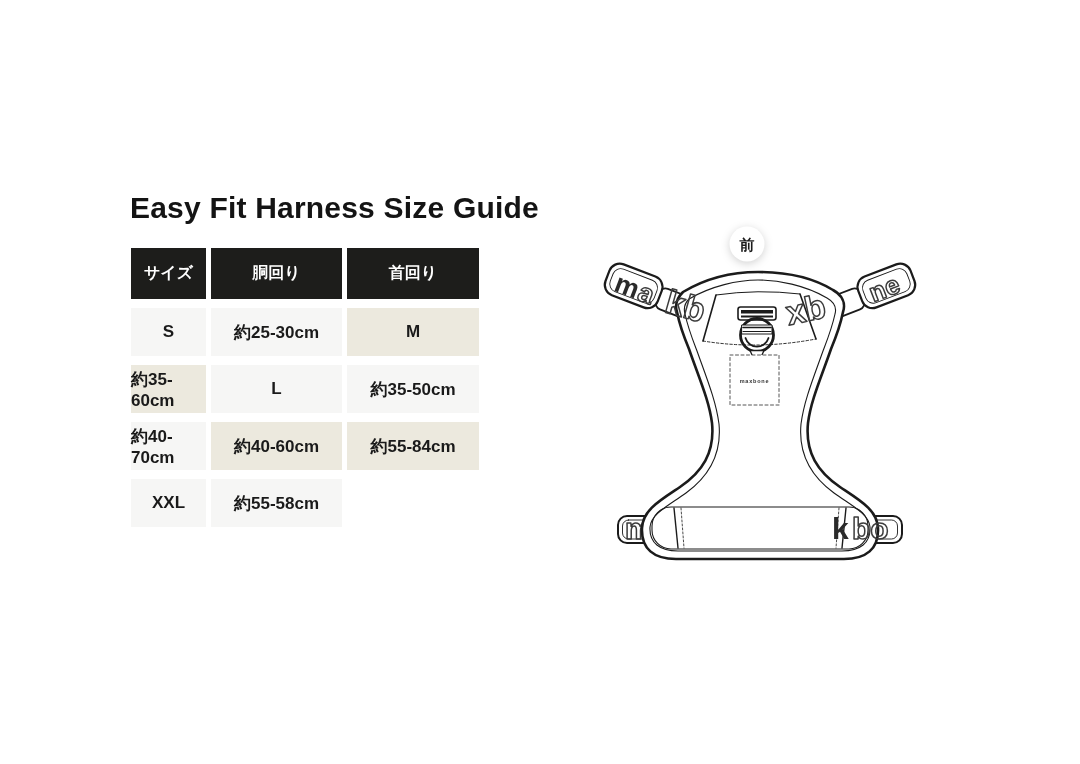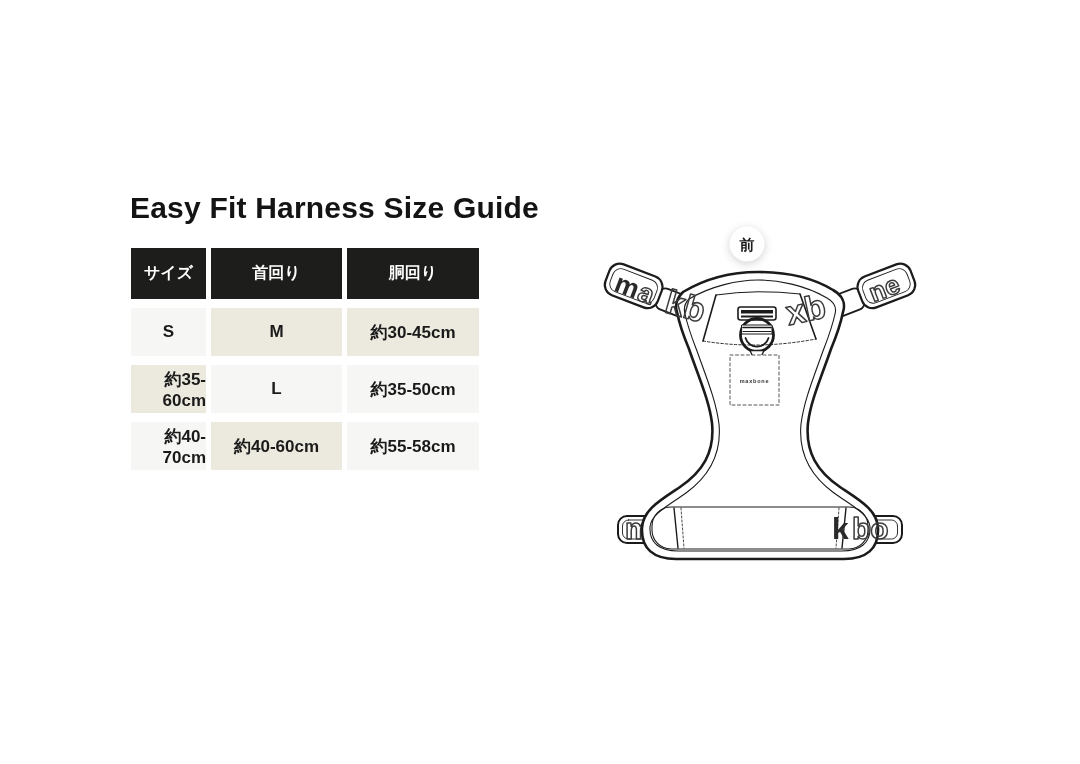--- a/index.html
+++ b/index.html
@@ -19,56 +19,57 @@
     position:absolute;left:131px;top:248px;
     display:grid;
     grid-template-columns:75px 131px 132px;
     grid-template-rows:51px 48px 48px 48px 48px 48px;
     gap:9px 5px;
   }
   .cell{
     display:flex;align-items:center;justify-content:center;
     font-weight:bold;font-size:17px;color:#1a1a1a;
     background:#f6f6f5;
-    text-align:right;
   }
   .cell.head{background:#1d1d1b;color:#ffffff;font-size:16px;}
   .cell.beige{background:#ece9de;}
 
   .diagram-wrap{position:absolute;left:590px;top:215px;width:340px;height:380px;}
   svg{display:block;}
   svg text{font-family:"Liberation Sans",sans-serif;font-weight:bold;}
   .outline-letter{fill:none;stroke:#3c3c3c;stroke-width:1.5px;}
   .solid-letter{fill:#2a2a2a;stroke:none;}
   .badge-circle{filter:drop-shadow(0px 2px 4px rgba(0,0,0,0.18));}
 </style>
 </head>
 <body>
 
 <div class="screen">
 
   <h1 class="title">Easy Fit Harness Size Guide</h1>
 
   <div class="size-table">
     <div class="cell head">サイズ</div>
+    <div class="cell head">胴回り</div>
     <div class="cell head">首回り</div>
-    <div class="cell head">胴回り</div>
 
     <div class="cell">S</div>
+    <div class="cell">約25-30cm</div>
 
     <div class="cell beige">M</div>
-    <div class="cell beige">約30-45cm</div>
     <div class="cell beige">約35-60cm</div>
 
     <div class="cell">L</div>
     <div class="cell">約35-50cm</div>
     <div class="cell">約40-70cm</div>
 
     <div class="cell beige">約40-60cm</div>
+    <div class="cell beige">約55-84cm</div>
 
+    <div class="cell">XXL</div>
     <div class="cell">約55-58cm</div>
   </div>
 
   <div class="diagram-wrap">
     <svg viewBox="0 0 340 380" width="340" height="380">
       <g stroke="#1b1b1b" fill="none" stroke-linecap="round" stroke-linejoin="round">
 
         <g transform="rotate(21 92 90)">
           <rect x="66" y="80" width="34" height="22" rx="7" fill="#fff" stroke-width="1.8"></rect>
           <rect x="12" y="73" width="56" height="33" rx="11" fill="#fff" stroke-width="2.2"></rect>

